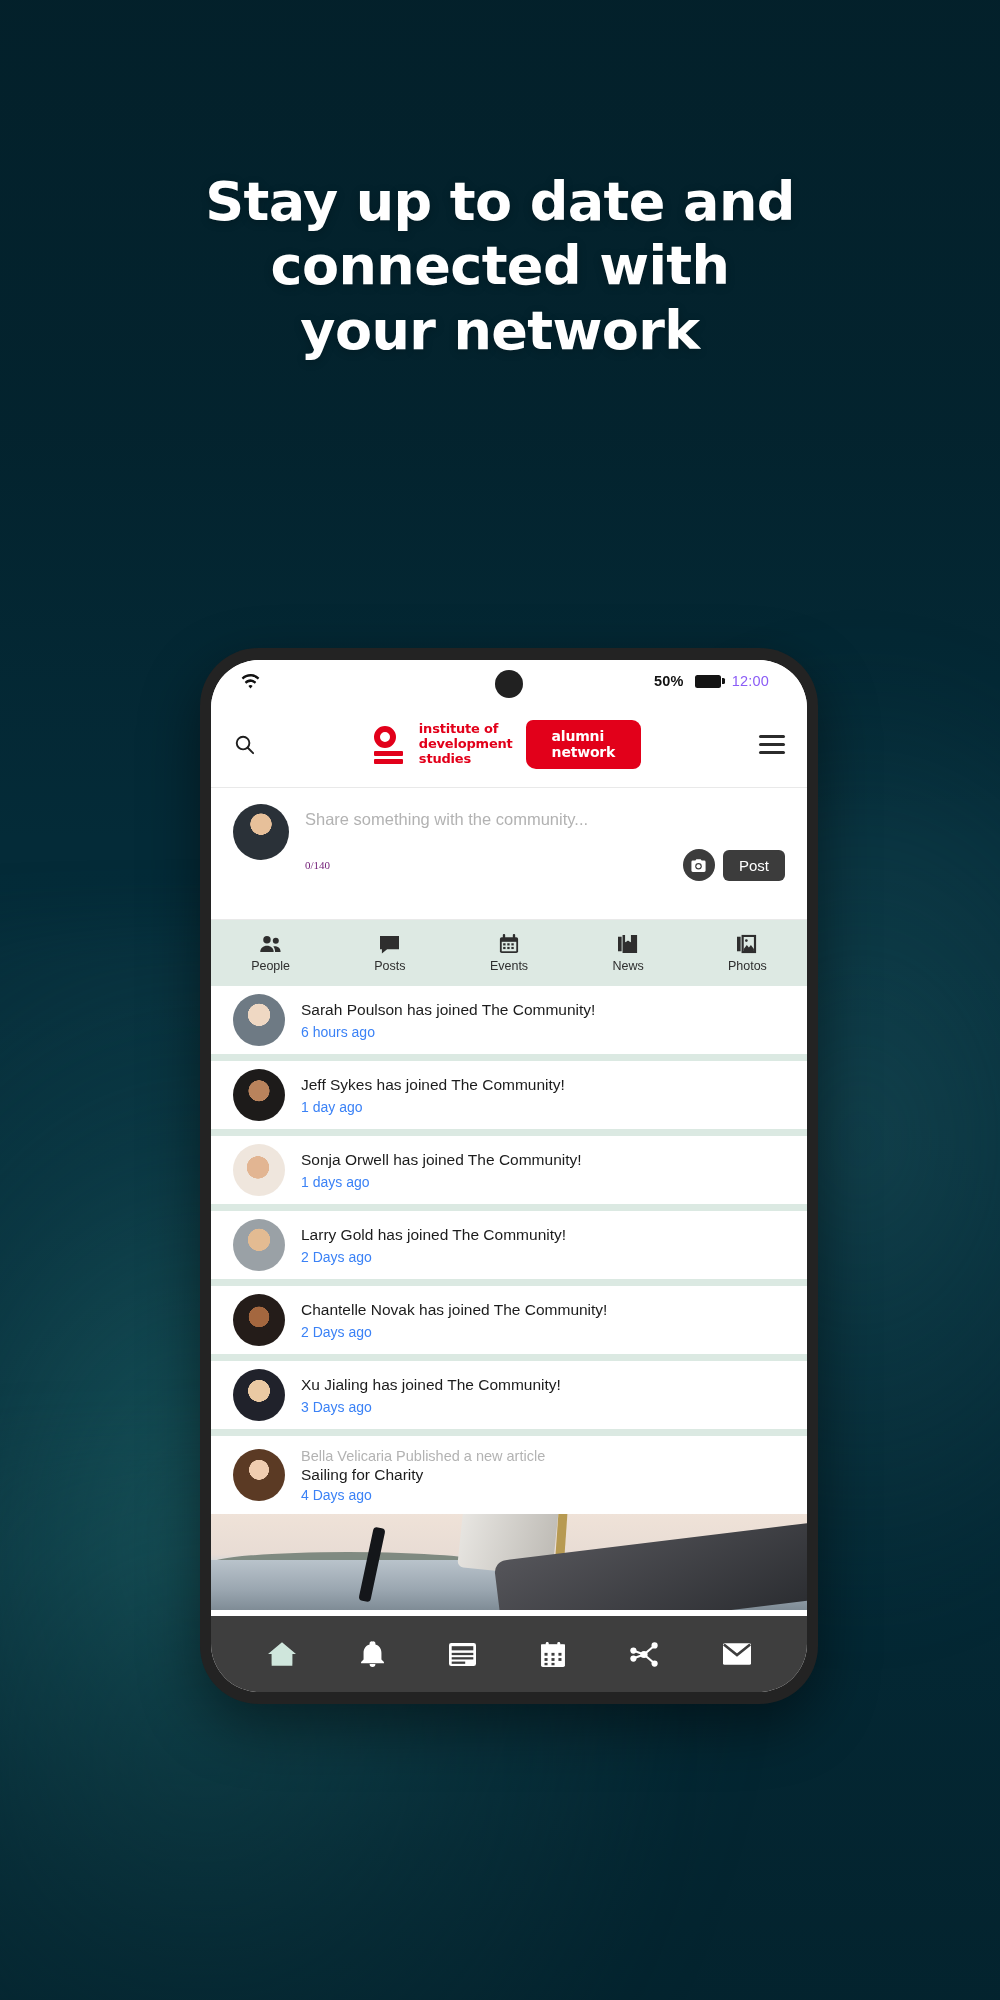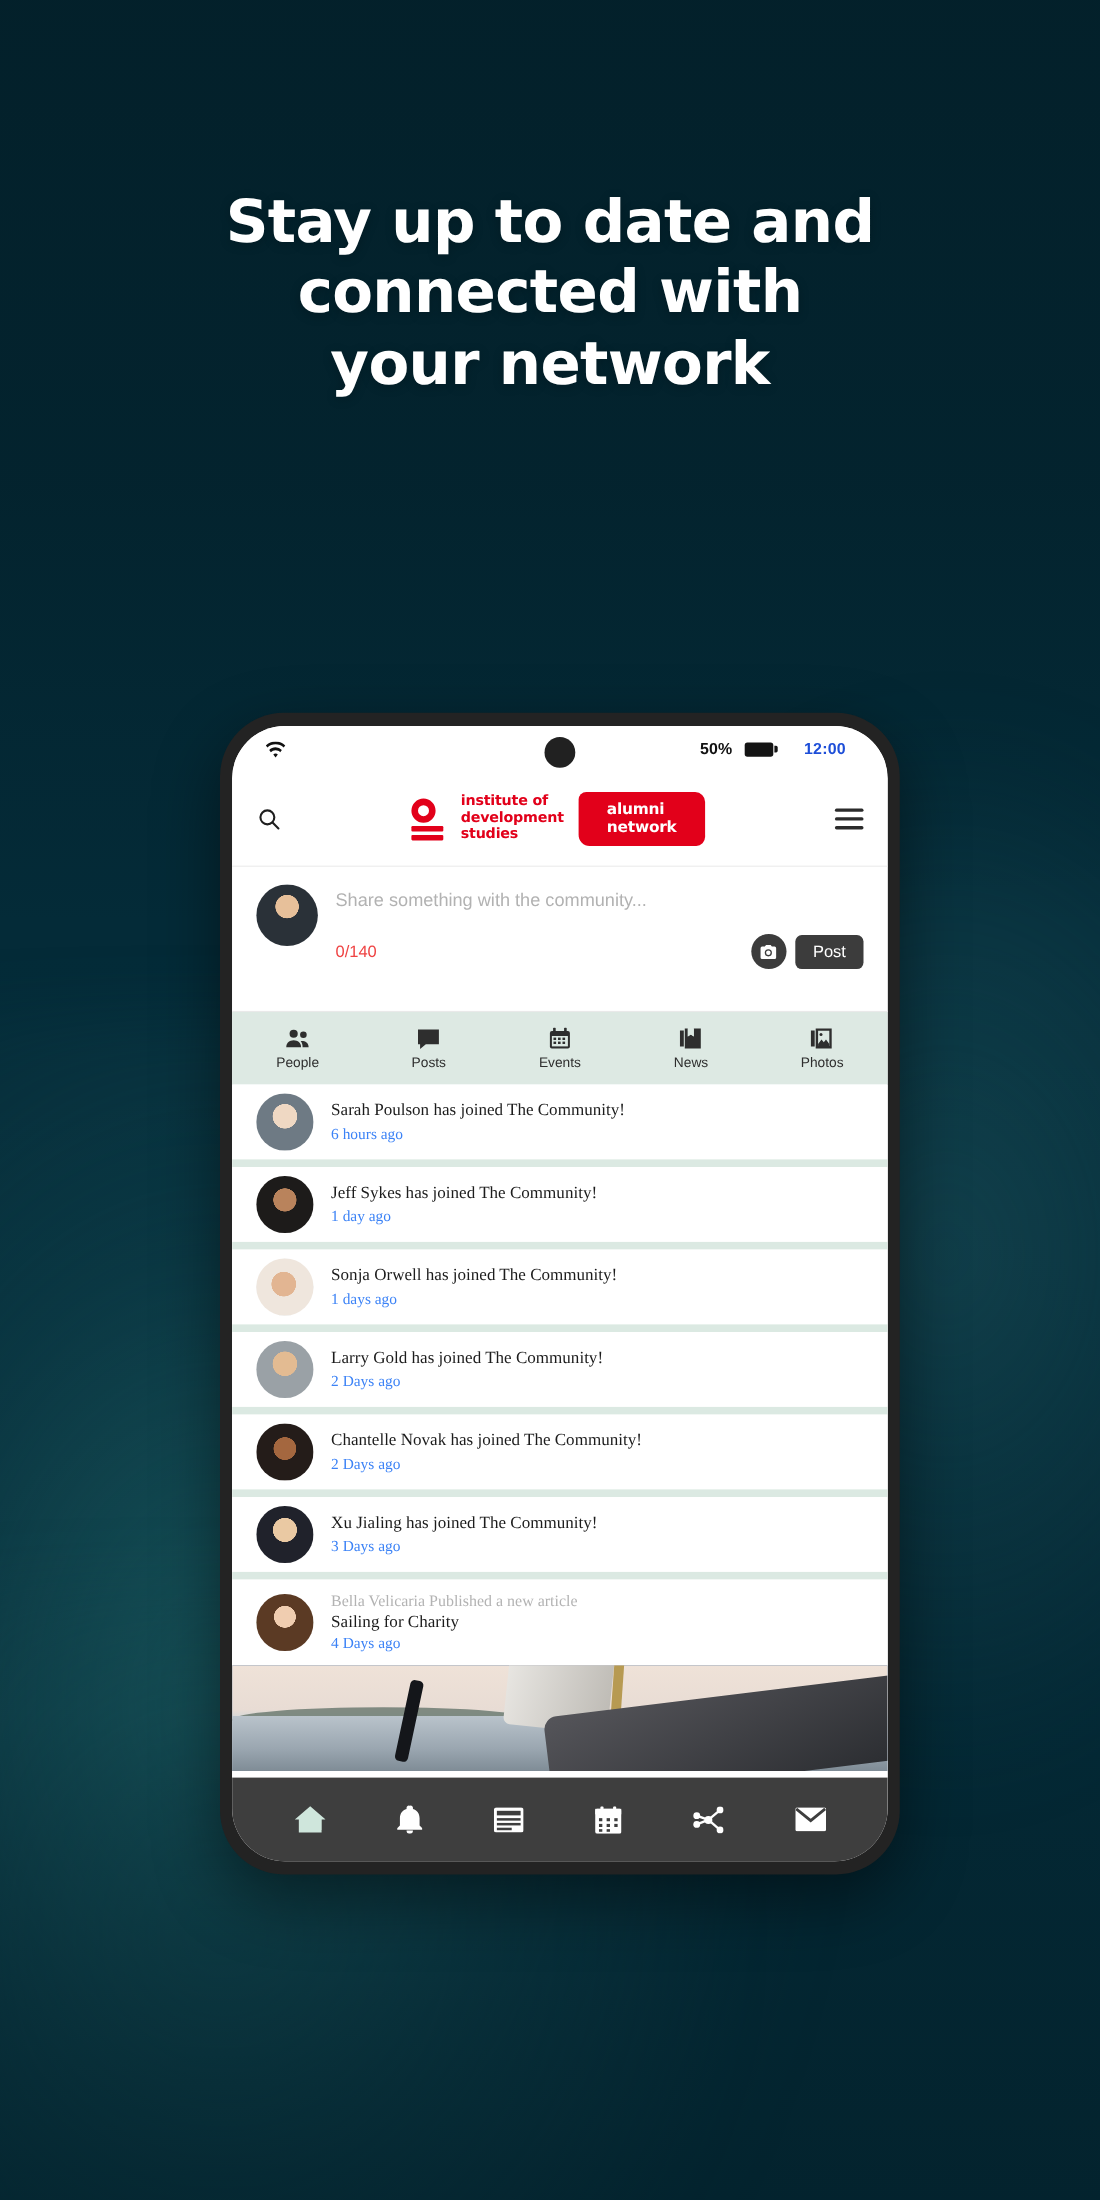--- a/index.html
+++ b/index.html
@@ -61,21 +61,21 @@
   }
 
   
   .statusbar{
     height:42px; flex:0 0 42px; display:flex; align-items:center;
     padding:0 38px 0 30px; position:relative; background:#fff;
   }
   .statusbar .wifi{ display:flex; align-items:center; }
   .statusbar .right{ margin-left:auto; display:flex; align-items:center; gap:11px; }
   .statusbar .pct{ font-size:14.5px; font-weight:600; color:#111; letter-spacing:.2px; }
-  .statusbar .clock{ font-size:14.5px; font-weight:700; color:#1d4ed8; letter-spacing:.2px;margin-left:17px; }
+  .statusbar .clock{ font-size:14.5px; font-weight:400; color:#8b5cf6; letter-spacing:.2px; }
   .batt{ width:26px; height:13px; border-radius:2.5px; background:#141414; position:relative; }
   .batt:after{ content:""; position:absolute; right:-4px; top:3.5px; width:3px; height:6px; background:#141414; border-radius:0 1.5px 1.5px 0; }
   .punch{
     position:absolute; left:50%; top:10px; transform:translateX(-50%);
     width:28px; height:28px; border-radius:50%; background:#212121;
   }
 
   
   .appbar{
     flex:0 0 86px; display:flex; align-items:center; gap:0;
@@ -101,37 +101,37 @@
   .compose{
     flex:0 0 132px; display:flex; padding:16px 22px 12px 22px; gap:16px; background:#fff;
     border-bottom:1px solid #e9e9e9;
   }
   .avatar{ border-radius:50%; flex:0 0 auto; background-size:cover; background-position:center; }
   .av-56{ width:56px; height:56px; }
   .av-52{ width:52px; height:52px; }
   .compose .fields{ flex:1; display:flex; flex-direction:column; }
   .compose .ph{ color:#b2b2b2; font-size:16.5px; padding-top:6px; }
   .compose .row2{ display:flex; align-items:center; margin-top:20px; }
-  .compose .count{ color:#ef4444; font-size:15px; }
+  .compose .count{ color:#701a75; font-size:11px;font-family:Liberation Serif, serif; }
   .compose .actions{ margin-left:auto; display:flex; align-items:center; gap:8px; }
   .cam{ width:32px; height:32px; border-radius:50%; background:#3c3c3c; display:flex; align-items:center; justify-content:center; }
   .postbtn{ background:#3c3c3c; color:#fff; font-size:15px; border-radius:6px; padding:7px 16px; border:0; cursor:pointer;
             font-family:"Liberation Sans",sans-serif; }
 
   
   .tabs{ flex:0 0 66px; display:flex; background:#dde9e3; align-items:center; }
   .tab{ flex:1; display:flex; flex-direction:column; align-items:center; gap:4px; cursor:pointer; }
   .tab .ti{ height:21px; display:flex; align-items:center; }
   .tab .tl{ font-size:12.5px; color:#2e2e2e; }
 
   
   .feed{ flex:1; background:#fff; overflow:hidden; }
   .sep{ height:7px; background:#dbe9e2; }
   .row{ display:flex; gap:16px; align-items:center; padding:11px 22px; background:#fff; height:68px; }
-  .row .txt{ flex:1; min-width:0;font-family:Liberation Serif, serif; }
+  .row .txt{ flex:1; min-width:0; }
   .row .title{ font-size:15.5px; color:#1c1c1c; line-height:1.35; }
   .row .time{ font-size:14px; color:#3b82f6; margin-top:3px; }
   .row.article{ height:78px; }
   .row .pre{ font-size:14.5px; color:#b3b3b3; line-height:1.3; }
   .row .atitle{ font-size:15.5px; color:#1c1c1c; margin-top:1px; }
 
   .photo{ height:96px; background:#7e8ea0; position:relative; overflow:hidden; }
 
   
   .bottomnav{

